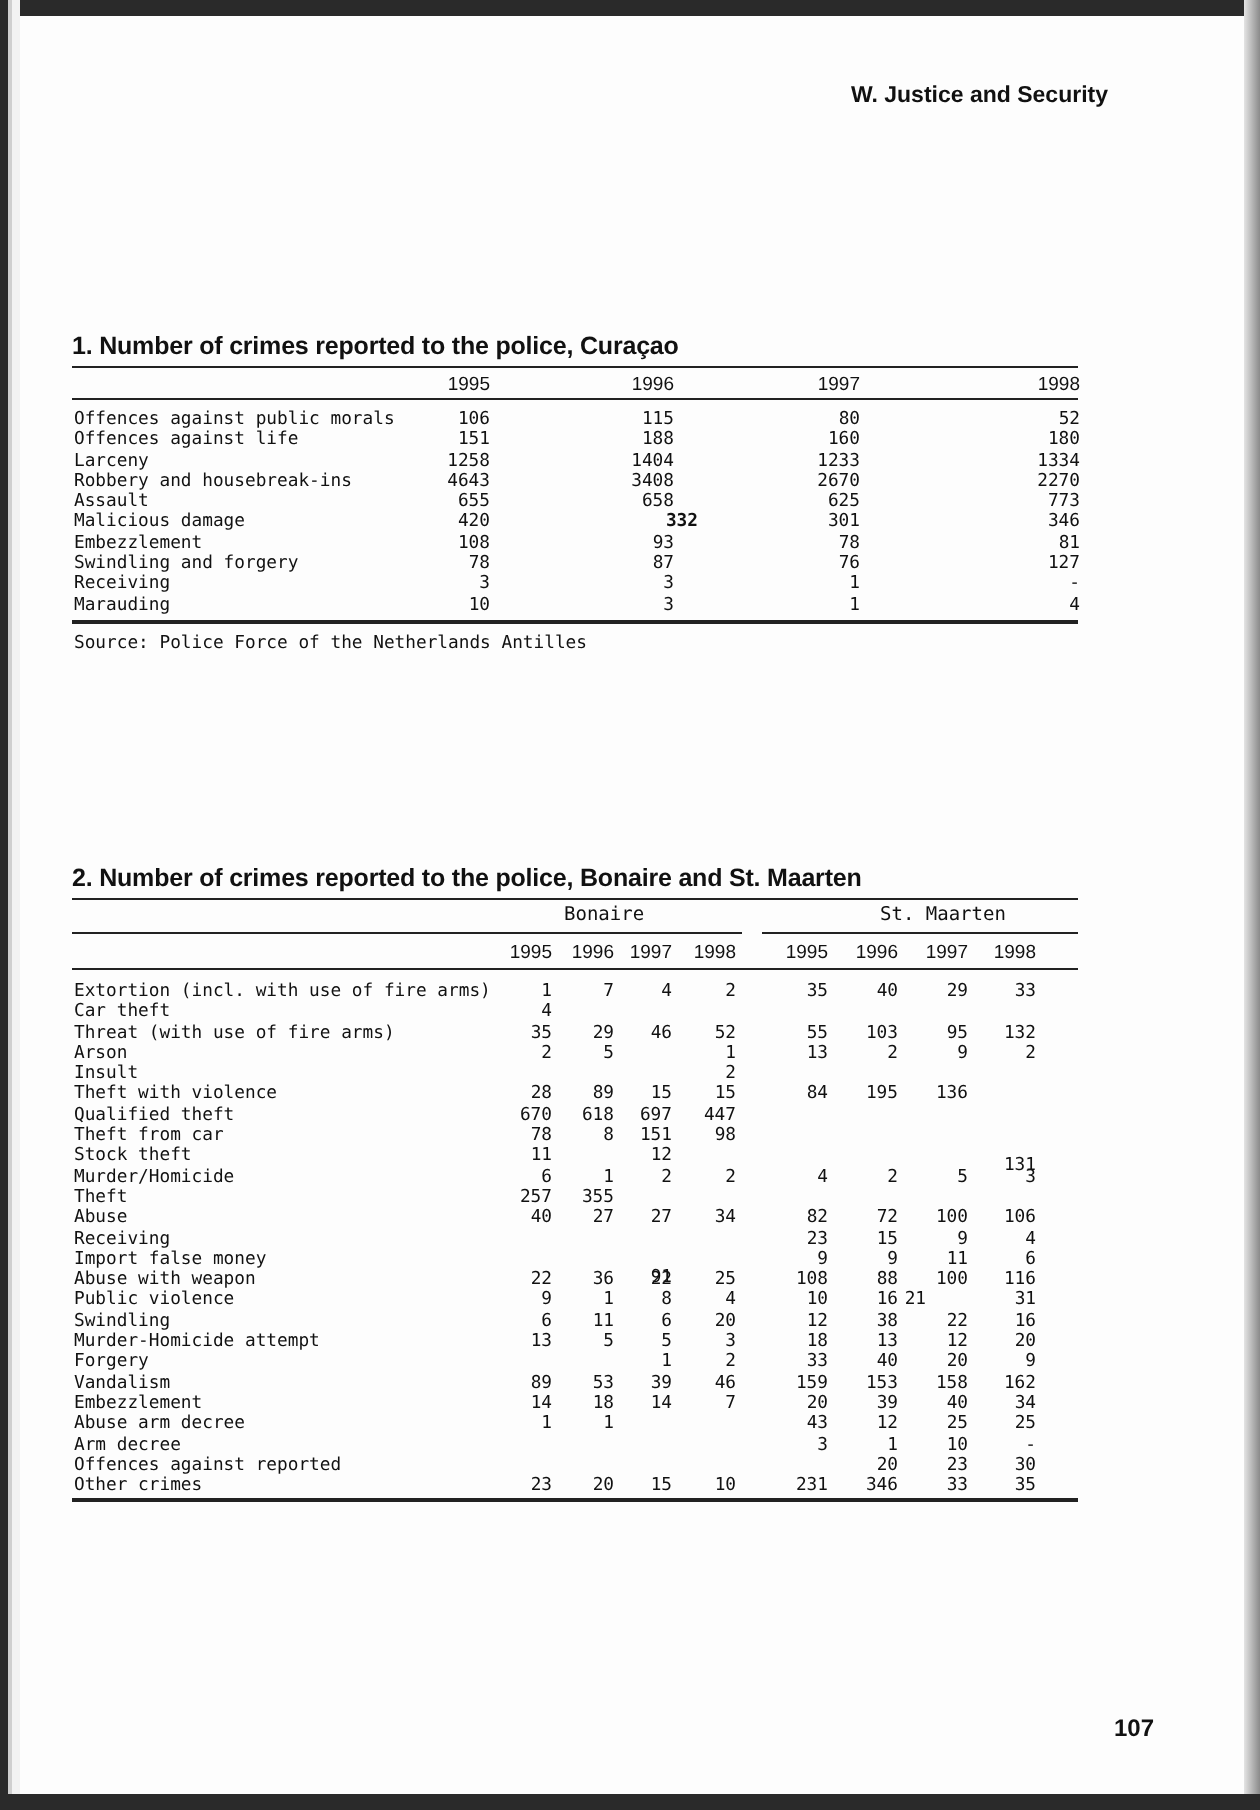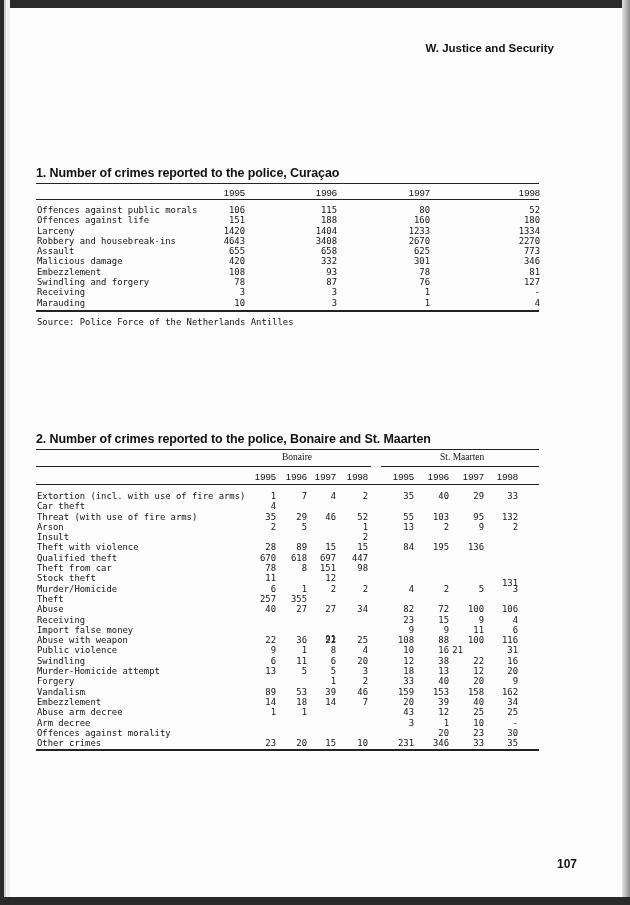--- a/index.html
+++ b/index.html
@@ -26,21 +26,21 @@
     font-family: "Liberation Sans", sans-serif; font-weight: bold; font-size: 12.5px;
     letter-spacing: -0.1px; white-space: nowrap;
   }
   .rule { position: absolute; border-top: 1.3px solid #222; }
   .rule.thick { border-top: 2px solid #222; }
   .tbl { position: absolute; left: 37px; font-size: 8.9px; line-height: 10.3px; }
   .tbl .row { position: relative; height: 10.3px; white-space: nowrap; }
   .tbl .lab { position: absolute; left: 0; }
   .tbl .num { position: absolute; text-align: right; width: 40px; }
   .hdr { position: absolute; font-family: "Liberation Sans", sans-serif; font-size: 9.5px; text-align: right; width: 40px; }
-  .grp { position: absolute; font-size: 9.5px; font-family: Liberation Serif, serif; }
+  .grp { position: absolute; font-size: 9.5px; }
   .source { position: absolute; left: 37px; font-size: 8.9px; }
 </style>
 </head>
 <body>
 
 <div class="frame-top"></div>
 <div class="frame-left"></div>
 <div class="frame-right"></div>
 <div class="frame-bottom"></div>
 
@@ -65,21 +65,21 @@
     </div>
     <div class="row">
       <span class="lab">Offences against life</span>
       <span class="num" style="left: 168px;">151</span>
       <span class="num" style="left: 260px;">188</span>
       <span class="num" style="left: 353px;">160</span>
       <span class="num" style="left: 463px;">180</span>
     </div>
     <div class="row">
       <span class="lab">Larceny</span>
-      <span class="num" style="left: 168px;">1420</span>
+      <span class="num" style="left: 168px;">1258</span>
       <span class="num" style="left: 260px;">1404</span>
       <span class="num" style="left: 353px;">1233</span>
       <span class="num" style="left: 463px;">1334</span>
     </div>
     <div class="row">
       <span class="lab">Robbery and housebreak-ins</span>
       <span class="num" style="left: 168px;">4643</span>
       <span class="num" style="left: 260px;">3408</span>
       <span class="num" style="left: 353px;">2670</span>
       <span class="num" style="left: 463px;">2270</span>
@@ -87,21 +87,21 @@
     <div class="row">
       <span class="lab">Assault</span>
       <span class="num" style="left: 168px;">655</span>
       <span class="num" style="left: 260px;">658</span>
       <span class="num" style="left: 353px;">625</span>
       <span class="num" style="left: 463px;">773</span>
     </div>
     <div class="row">
       <span class="lab">Malicious damage</span>
       <span class="num" style="left: 168px;">420</span>
-      <span class="num" style="left: 260px;">332</span>
+      <span class="num" style="left: 272px; font-weight: bold;">332</span>
       <span class="num" style="left: 353px;">301</span>
       <span class="num" style="left: 463px;">346</span>
     </div>
     <div class="row">
       <span class="lab">Embezzlement</span>
       <span class="num" style="left: 168px;">108</span>
       <span class="num" style="left: 260px;">93</span>
       <span class="num" style="left: 353px;">78</span>
       <span class="num" style="left: 463px;">81</span>
     </div>
@@ -395,21 +395,21 @@
       <span class="num" style="left: 199px;"></span>
       <span class="num" style="left: 230px;"></span>
       <span class="num" style="left: 259px;"></span>
       <span class="num" style="left: 291px;"></span>
       <span class="num" style="left: 337px;">3</span>
       <span class="num" style="left: 372px;">1</span>
       <span class="num" style="left: 407px;">10</span>
       <span class="num" style="left: 441px;">-</span>
     </div>
     <div class="row">
-      <span class="lab">Offences against morality</span>
+      <span class="lab">Offences against reported</span>
       <span class="num" style="left: 199px;"></span>
       <span class="num" style="left: 230px;"></span>
       <span class="num" style="left: 259px;"></span>
       <span class="num" style="left: 291px;"></span>
       <span class="num" style="left: 337px;"></span>
       <span class="num" style="left: 372px;">20</span>
       <span class="num" style="left: 407px;">23</span>
       <span class="num" style="left: 441px;">30</span>
     </div>
     <div class="row">

